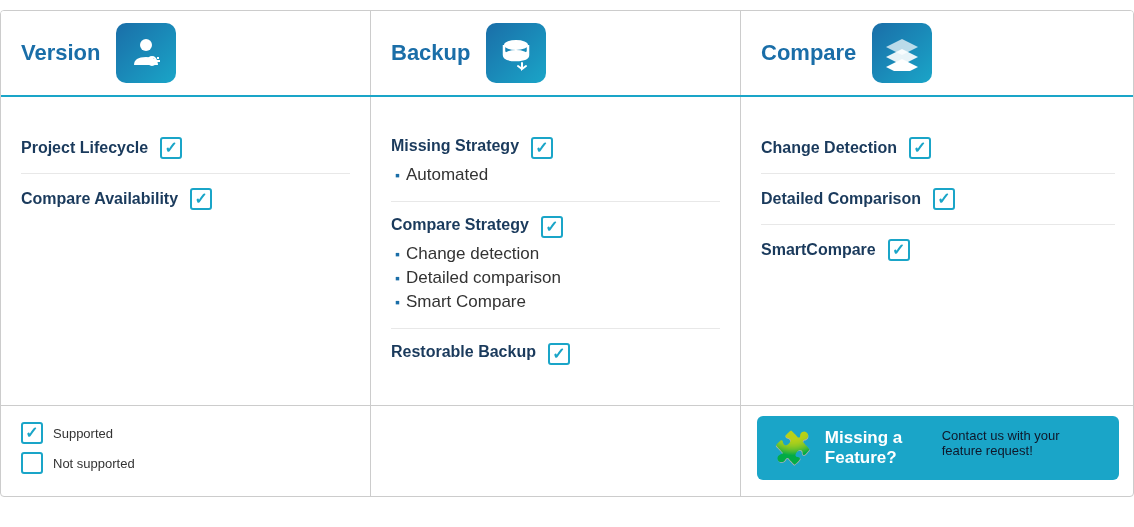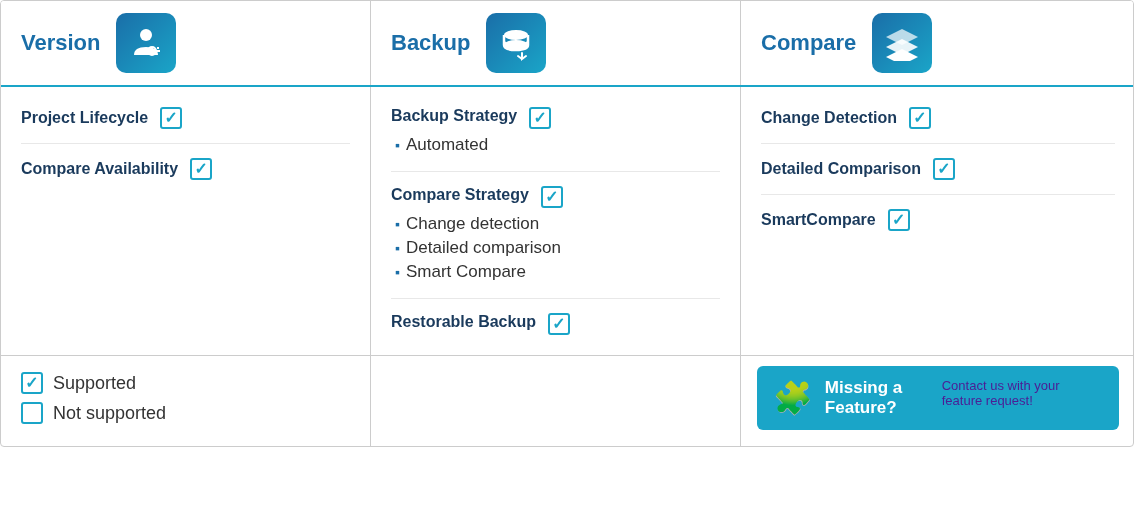--- a/index.html
+++ b/index.html
@@ -7,20 +7,21 @@
       font-family: 'Segoe UI', Arial, sans-serif;
       background: #fff;
       width: 1134px;
       min-height: 527px;
     }
     .table-container {
       width: 1134px;
       border: 1px solid #ccc;
       border-radius: 4px;
       overflow: hidden;
+      margin-top: 10px;
     }
     .header-row {
       display: grid;
       grid-template-columns: 370px 370px 394px;
       border-bottom: 2px solid #1aa5c8;
       background: #fff;
     }
     .header-cell {
       display: flex;
       align-items: center;
@@ -48,21 +49,21 @@
     .icon-box svg {
       width: 36px;
       height: 36px;
       fill: white;
     }
     .body-grid {
       display: grid;
       grid-template-columns: 370px 370px 394px;
     }
     .col {
-      padding: 6px 20px;
+      padding: 26px 20px;
       border-right: 1px solid #ccc;
     }
     .col:last-child {
       border-right: none;
     }
     .feature-row {
       display: flex;
       align-items: center;
       gap: 12px;
       padding: 14px 0;
@@ -126,21 +127,21 @@
     .legend-area {
       display: flex;
       flex-direction: column;
       gap: 8px;
       padding: 16px 20px 20px;
     }
     .legend-item {
       display: flex;
       align-items: center;
       gap: 10px;
-      font-size: 18px;
+      font-size: 13px;
       color: #333;
     }
     .missing-banner {
       background: #1aa5c8;
       border-radius: 6px;
       padding: 12px 16px;
       display: flex;
       align-items: center;
       gap: 12px;
       margin: 10px 16px 16px;
@@ -153,21 +154,21 @@
       display: flex;
       flex-direction: row;
     }
     .missing-title {
       font-size: 17px;
       font-weight: 700;
       color: #fff;
     }
     .missing-sub {
       font-size: 13px;
-      color: #4c1d95;
+      color: #0f172a;
     }
     .bottom-row {
       display: grid;
       grid-template-columns: 370px 370px 394px;
       border-top: 1px solid #ccc;
     }
     .bottom-col {
       border-right: 1px solid #ccc;
     }
     .bottom-col:last-child {
@@ -229,21 +230,21 @@
       </div>
       <div class="feature-row">
         <span class="feature-name">Compare Availability</span>
         <div class="checkbox checked"></div>
       </div>
     </div>
 
     <div class="col">
       <div class="feature-block">
         <div class="feature-block-header">
-          <span class="feature-name">Backup Strategy</span>
+          <span class="feature-name">Missing Strategy</span>
           <div class="checkbox checked"></div>
         </div>
         <div class="sub-items">
           <div class="sub-item">
             <span>Automated</span>
           </div>
         </div>
       </div>
       <div class="feature-block">
         <div class="feature-block-header">

